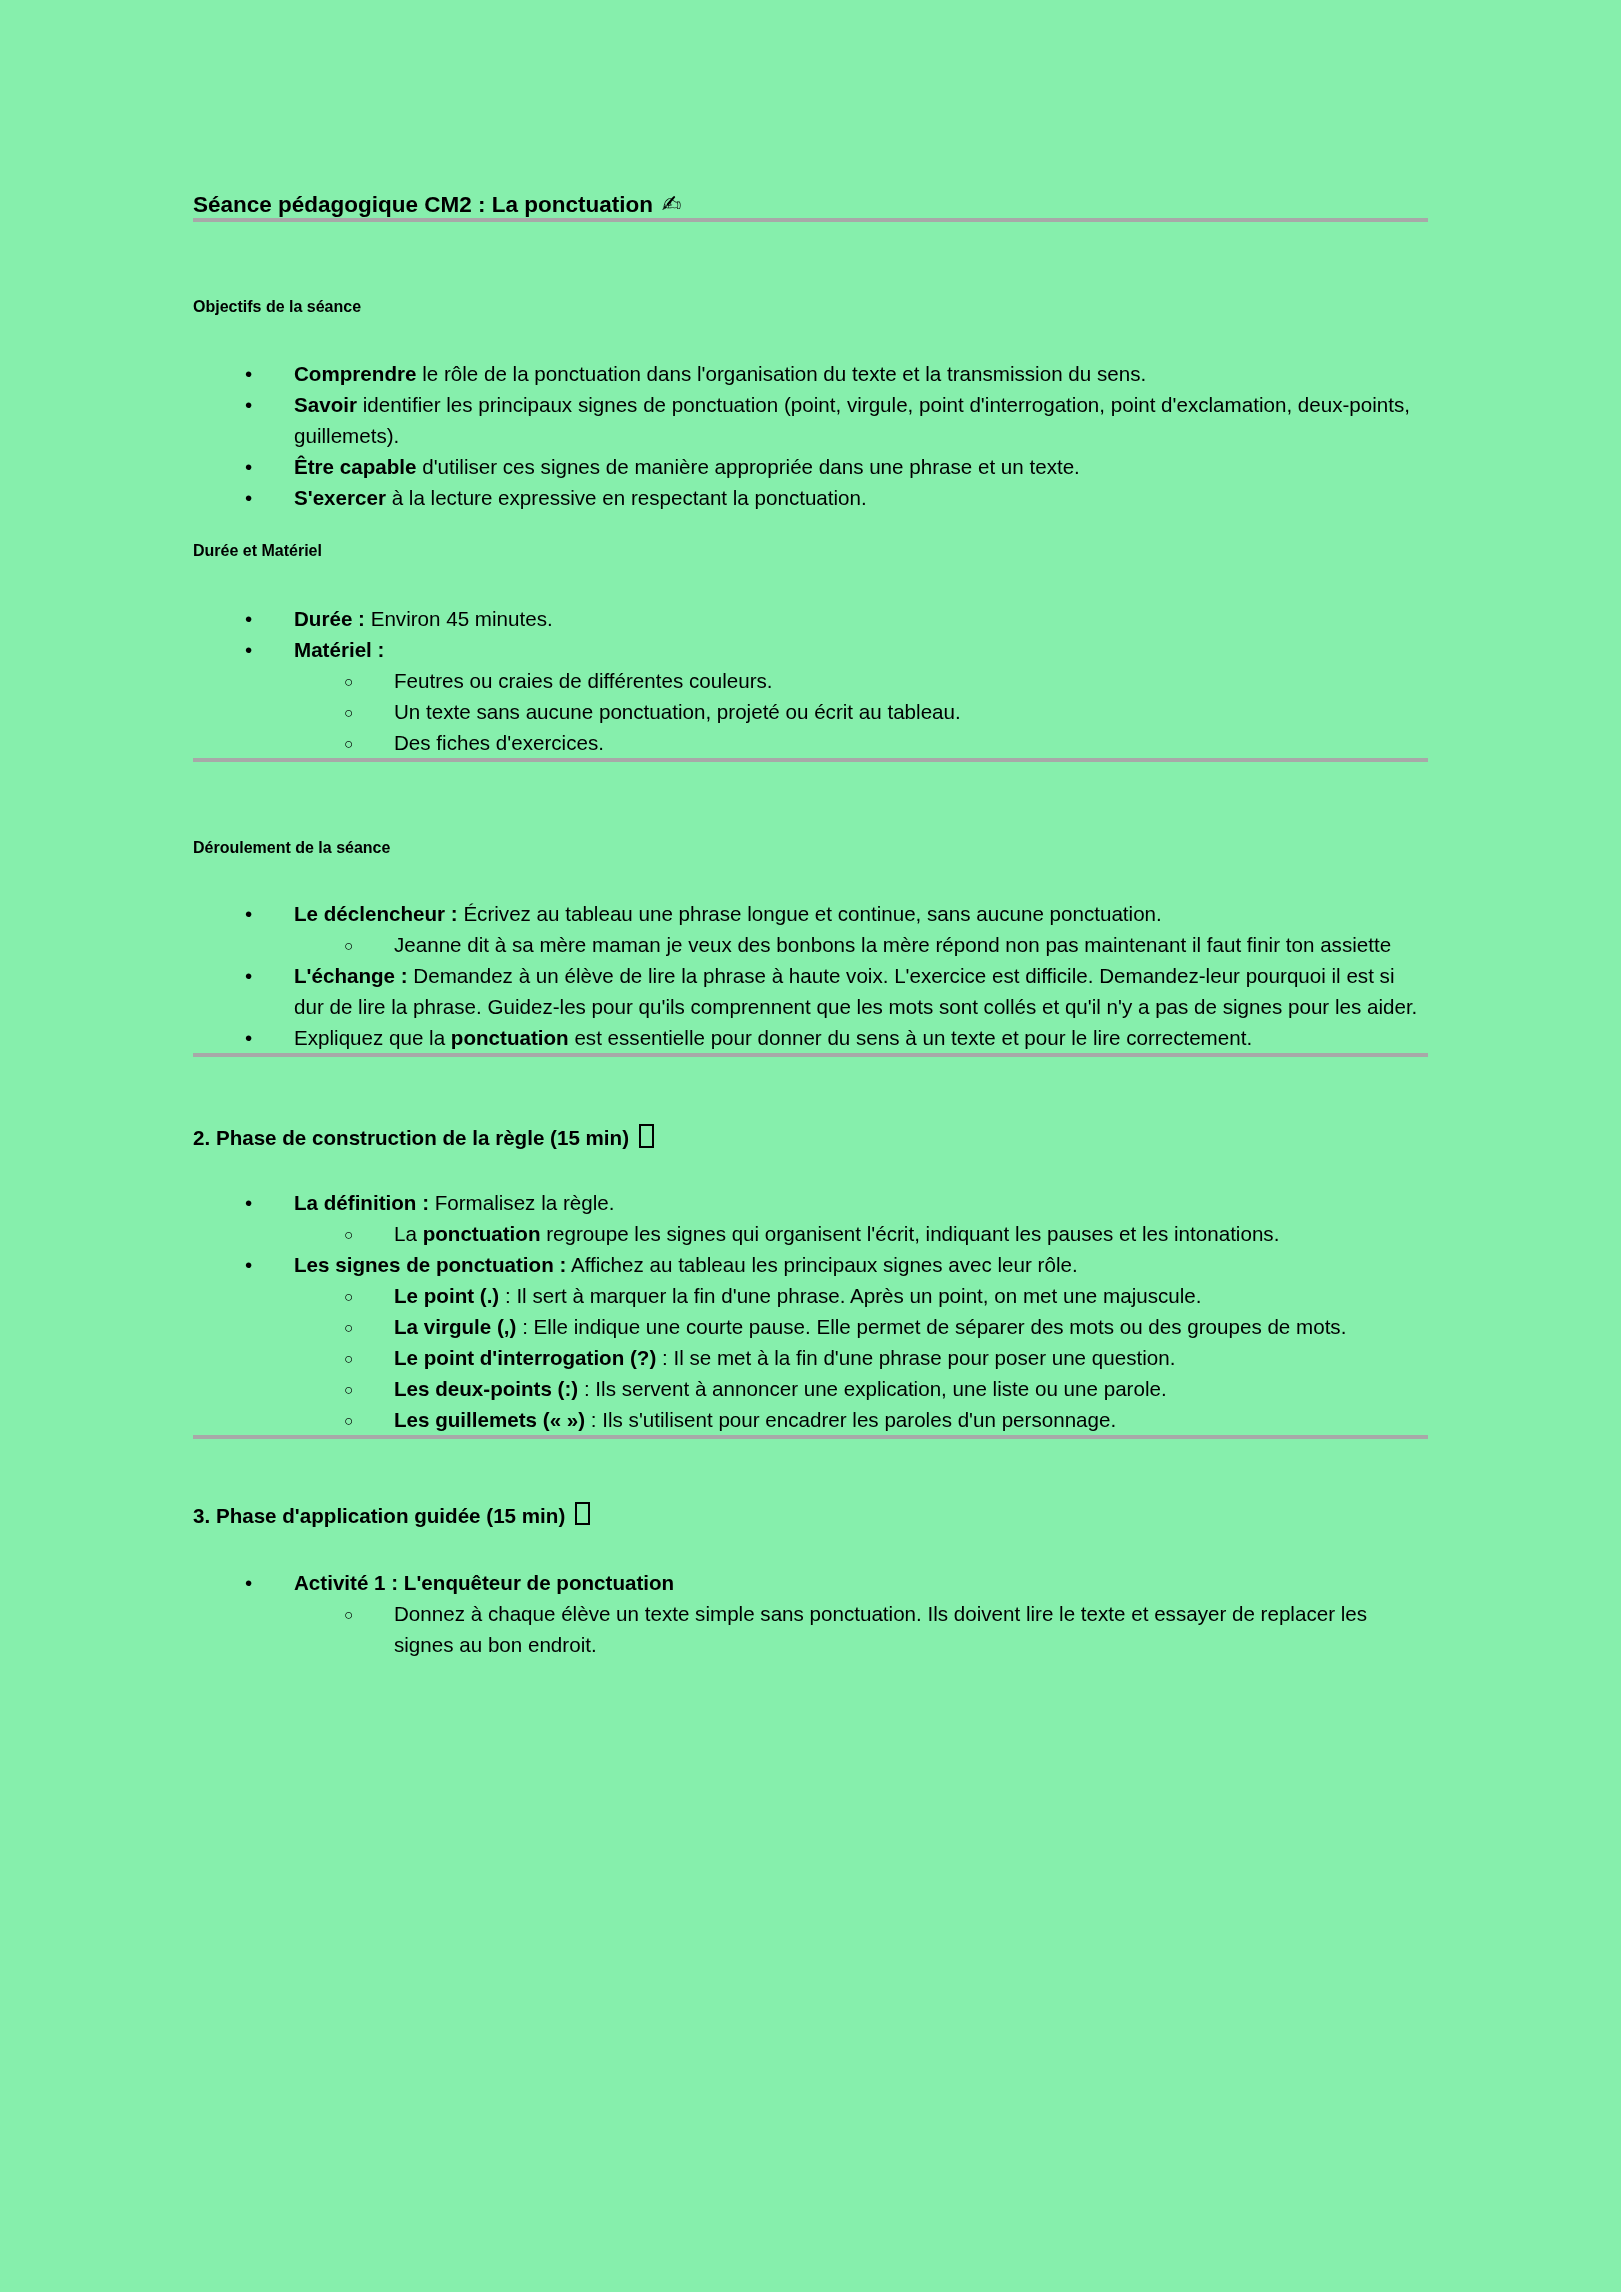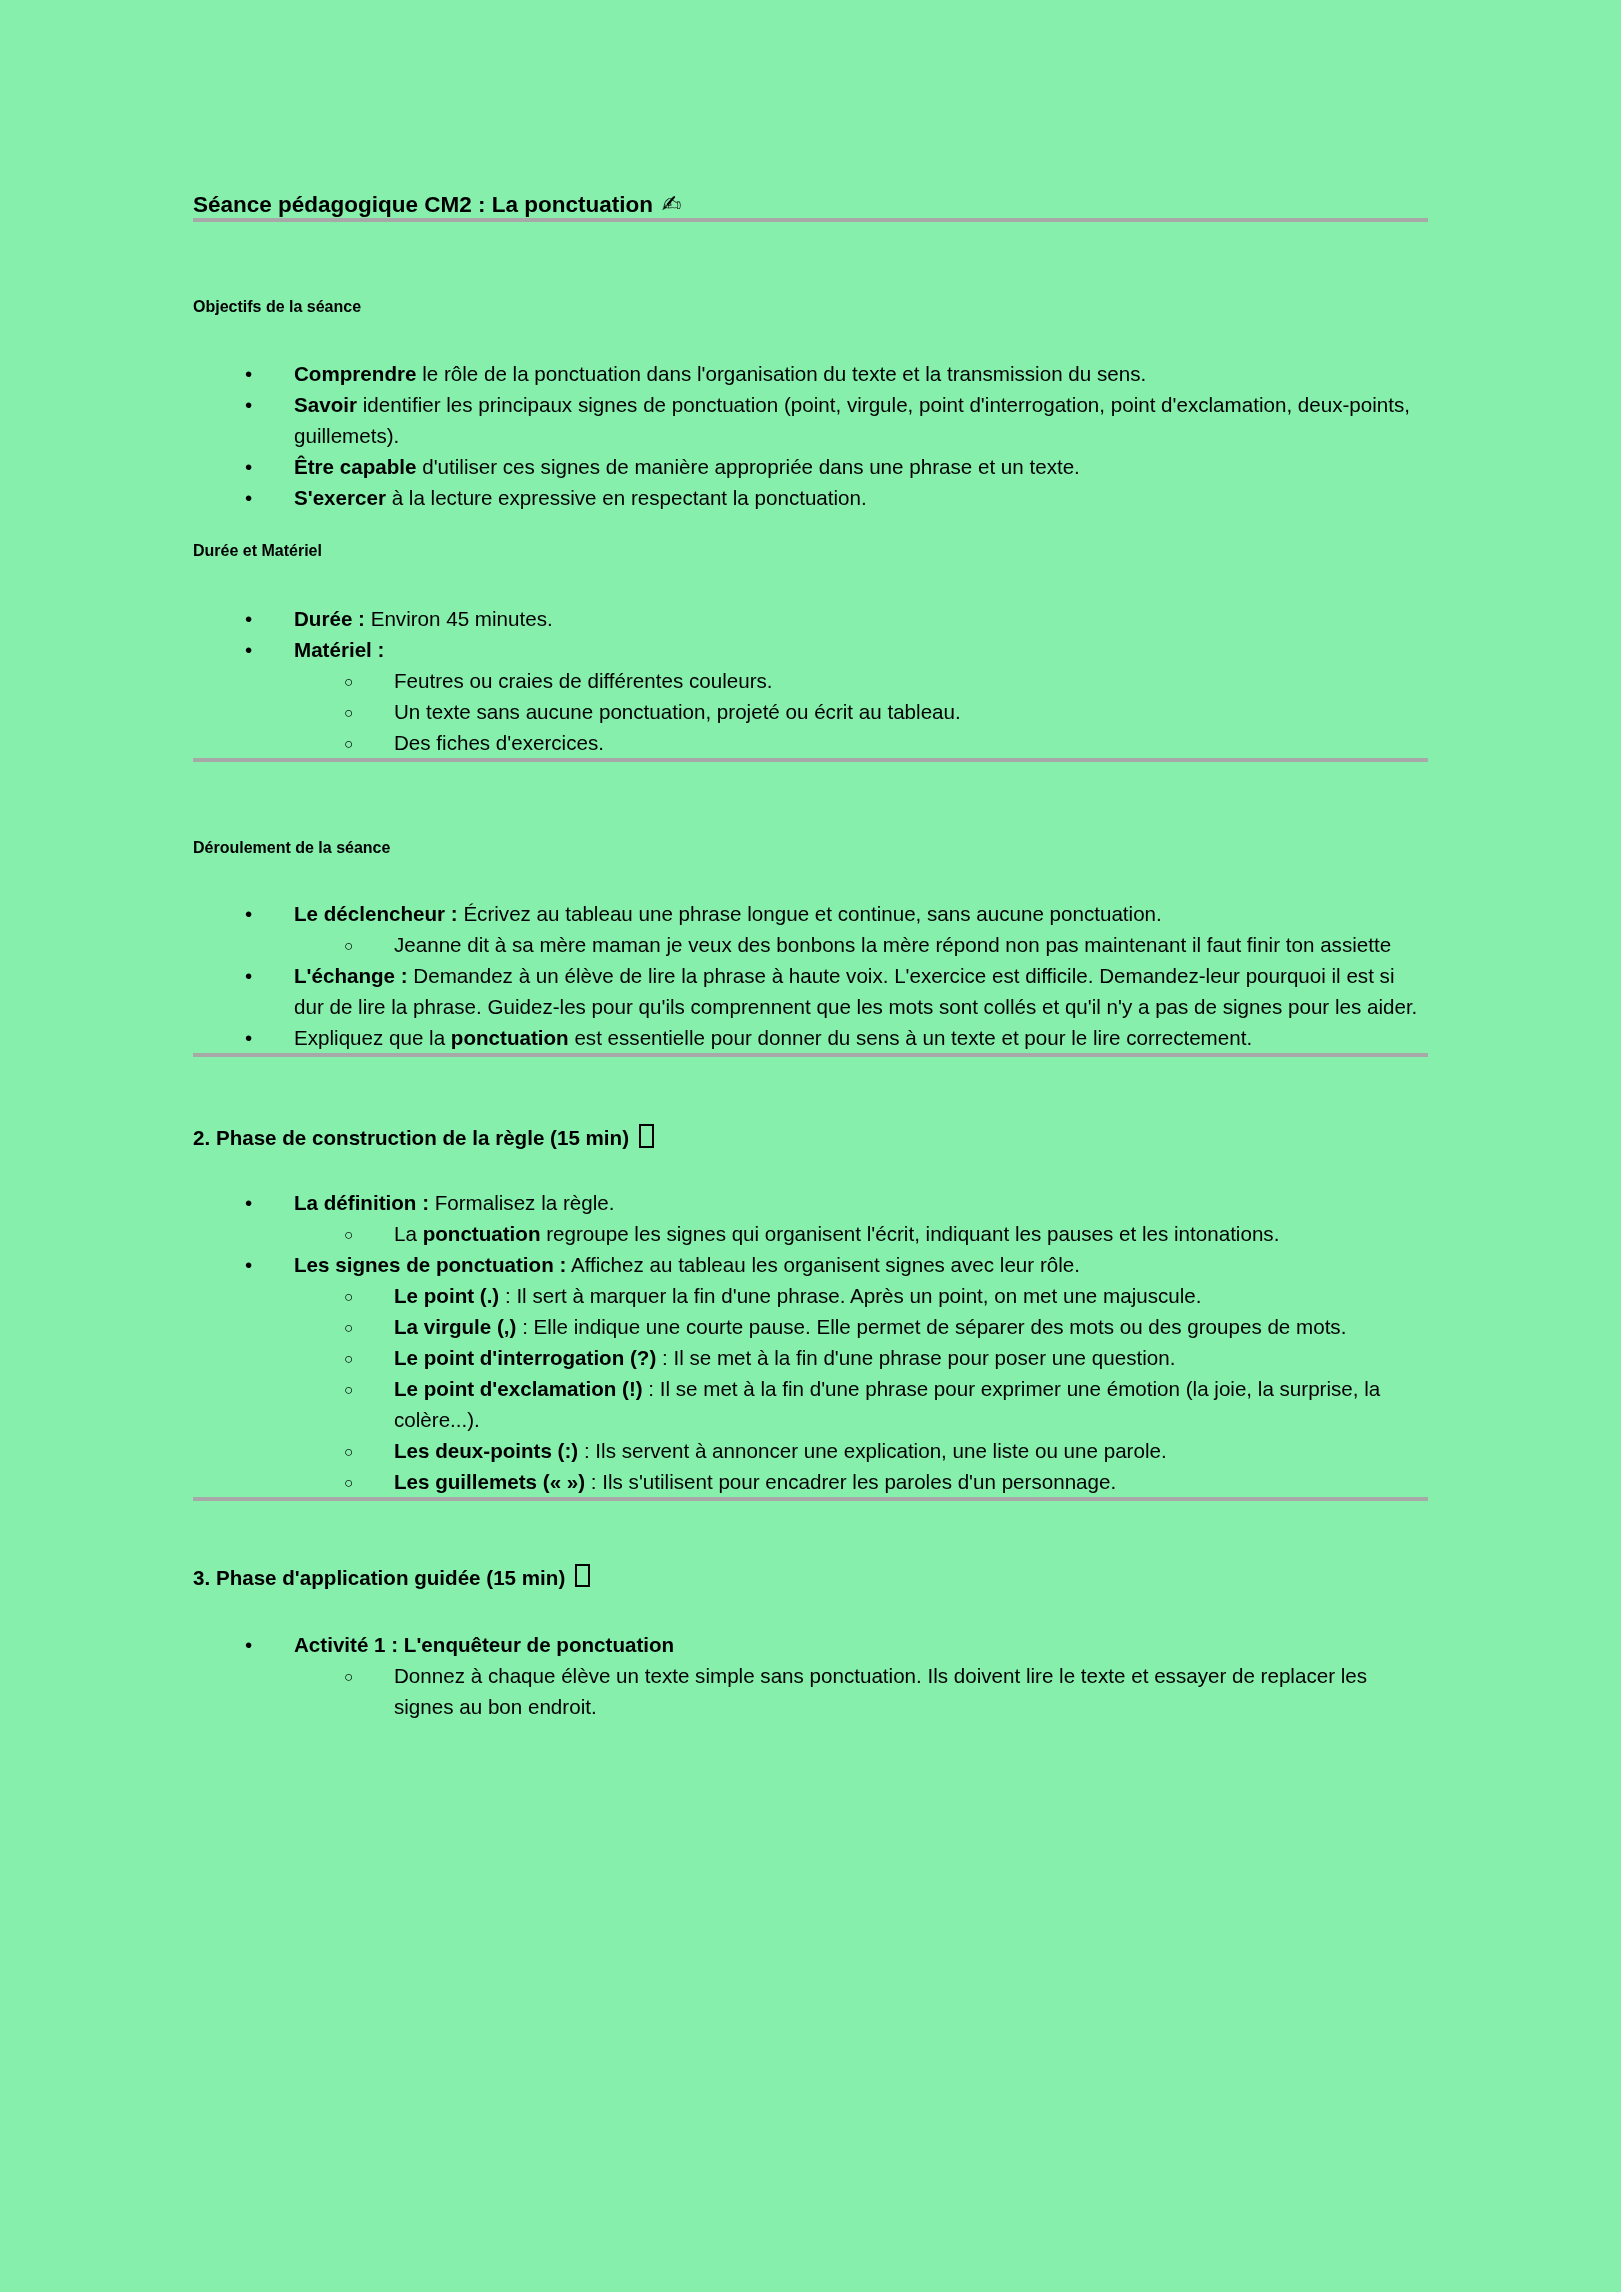--- a/index.html
+++ b/index.html
@@ -109,26 +109,25 @@
     <hr class="rule mt-r3">
 
     <h3 class="mt-phase2"><span>2. Phase de construction de la règle (15 min)</span><span class="tofu"></span></h3>
 
     <ul class="l1 mt-phase2-list">
       <li><b>La définition :</b><span> Formalisez la règle.</span>
         <ul class="l2">
           <li><span>La </span><b>ponctuation</b><span> regroupe les signes qui organisent l'écrit, indiquant les pauses et les intonations.</span></li>
         </ul>
       </li>
-      <li><b>Les signes de ponctuation :</b><span> Affichez au tableau les organisent signes avec leur rôle.</span>
+      <li><b>Les signes de ponctuation :</b><span> Affichez au tableau les principaux signes avec leur rôle.</span>
         <ul class="l2">
           <li><b>Le point (.)</b><span> : Il sert à marquer la fin d'une phrase. Après un point, on met une majuscule.</span></li>
           <li><b>La virgule (,)</b><span> : Elle indique une courte pause. Elle permet de séparer des mots ou des groupes de mots.</span></li>
           <li><b>Le point d'interrogation (?)</b><span> : Il se met à la fin d'une phrase pour poser une question.</span></li>
-          <li><b>Le point d'exclamation (!)</b><span> : Il se met à la fin d'une phrase pour exprimer une émotion (la joie, la surprise, la colère...).</span></li>
           <li><b>Les deux-points (:)</b><span> : Ils servent à annoncer une explication, une liste ou une parole.</span></li>
           <li><b>Les guillemets (« »)</b><span> : Ils s'utilisent pour encadrer les paroles d'un personnage.</span></li>
         </ul>
       </li>
     </ul>
 
     <hr class="rule mt-r4">
 
     <h3 class="mt-phase3"><span>3. Phase d'application guidée (15 min)</span><span class="tofu"></span></h3>
 

